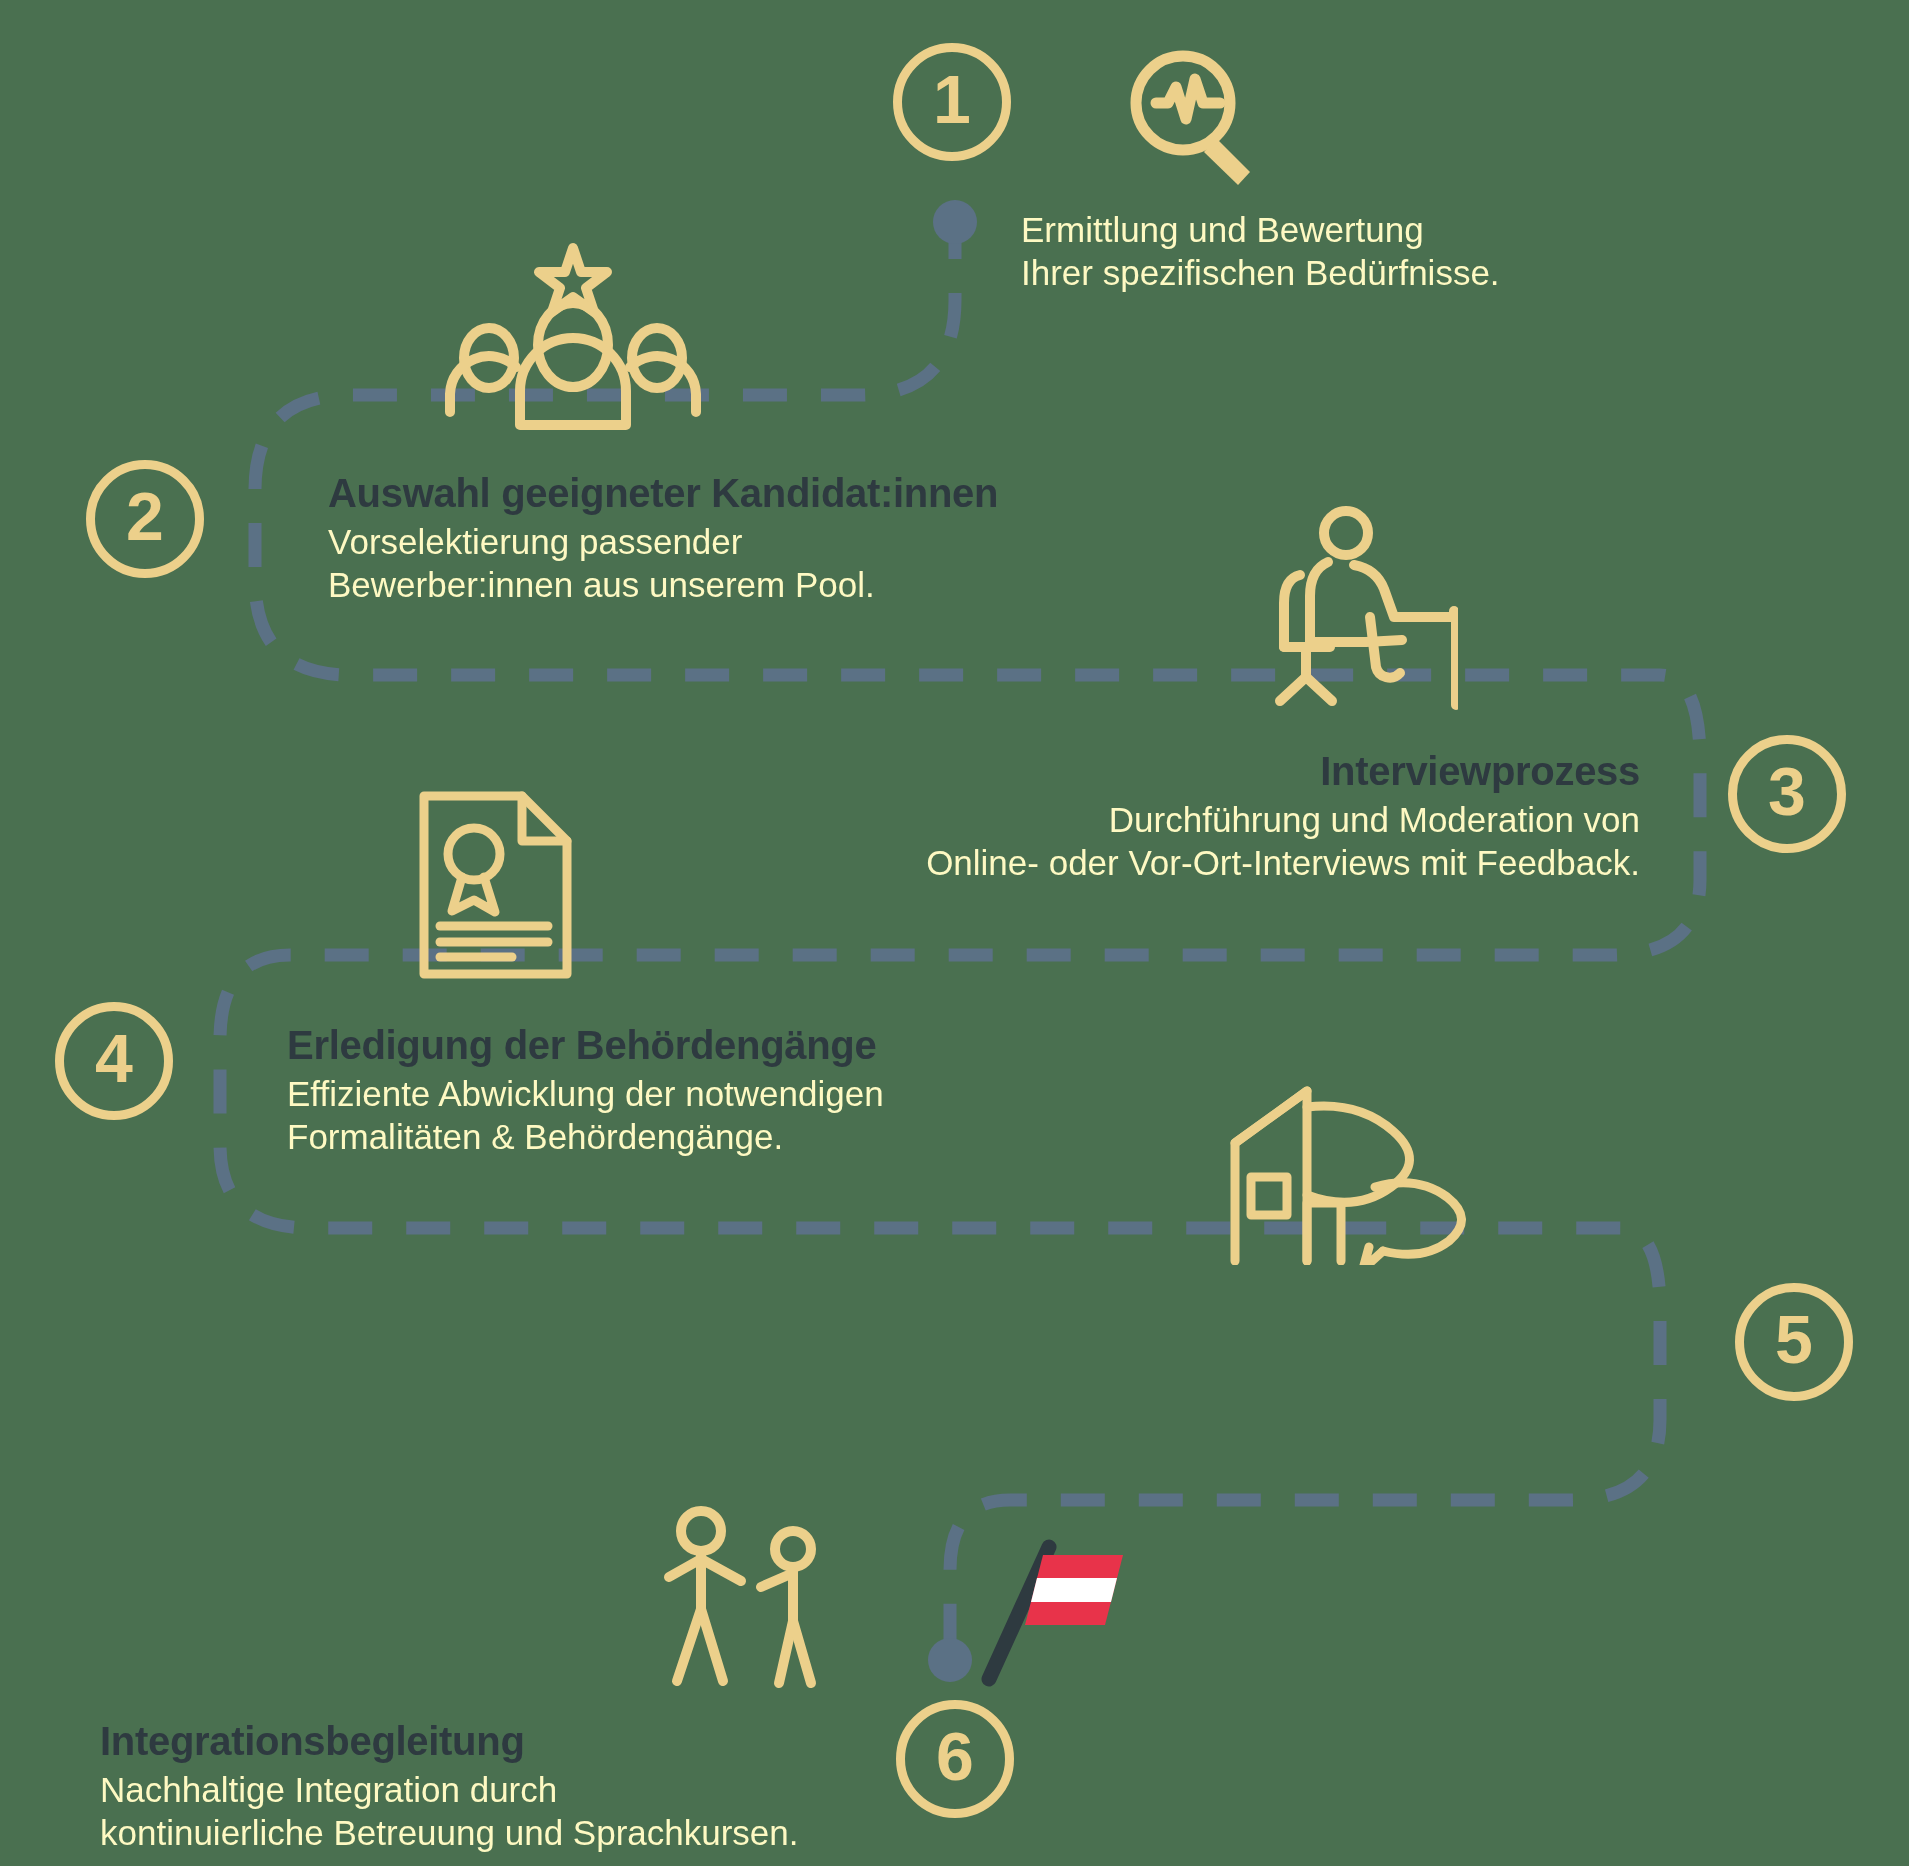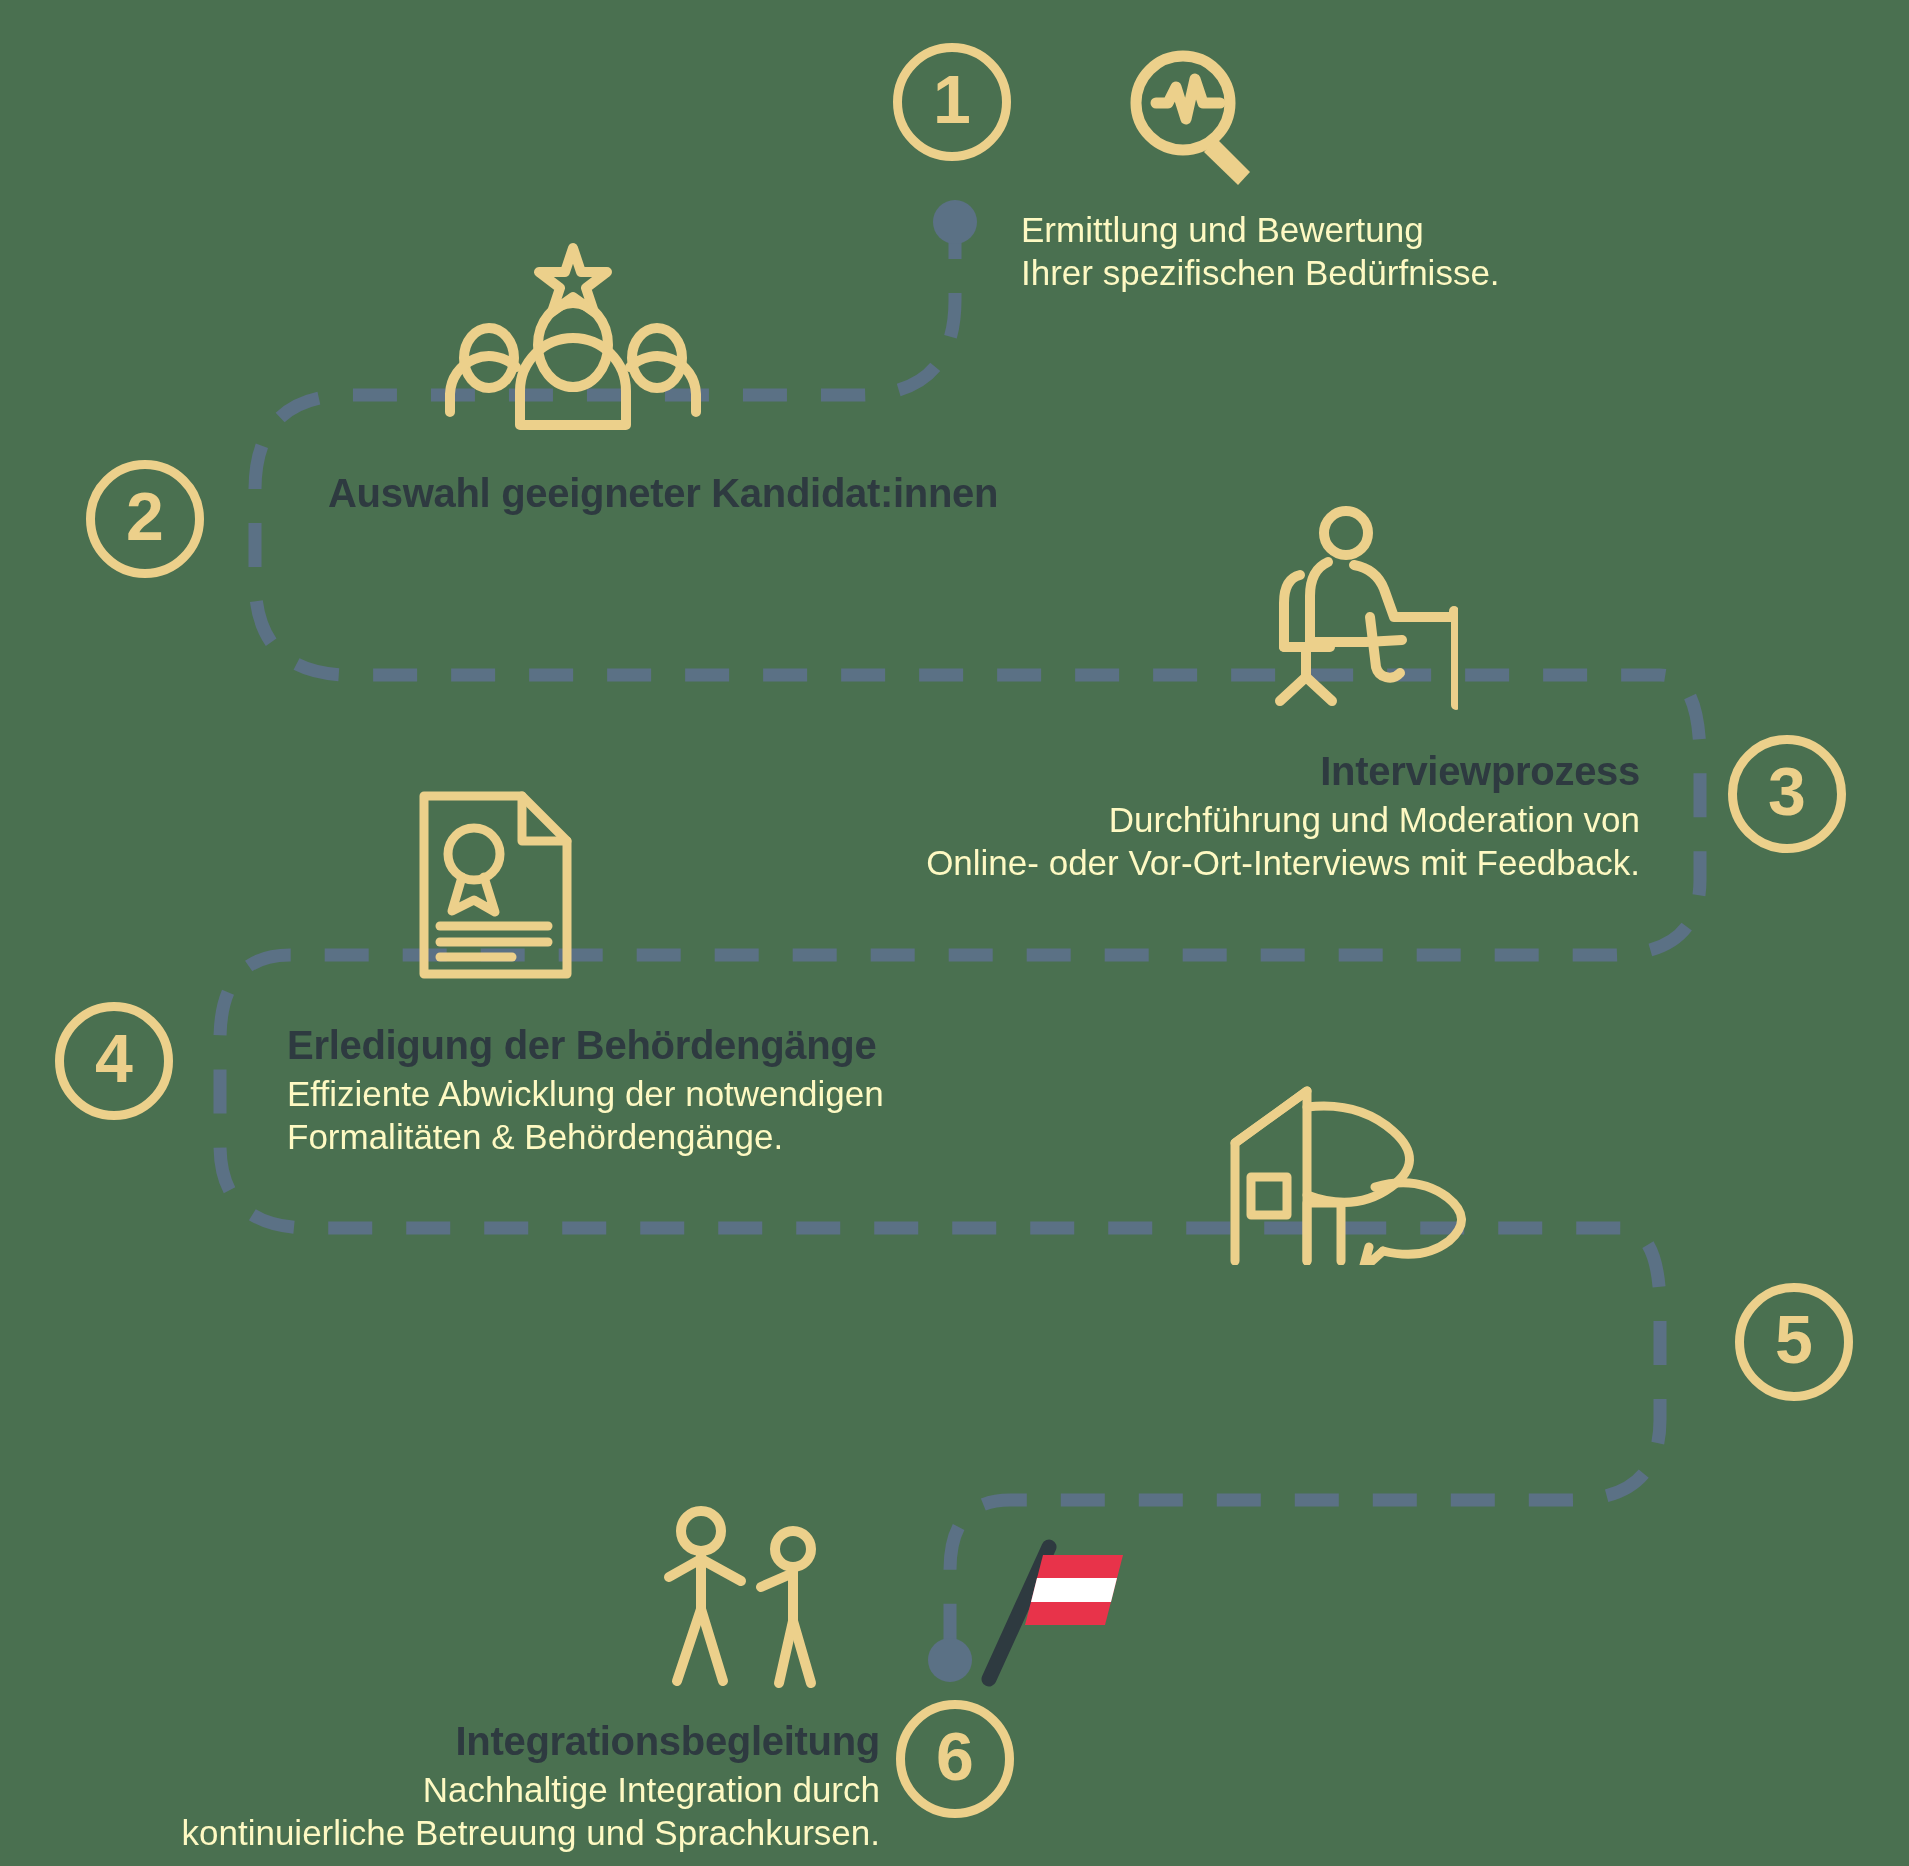--- a/index.html
+++ b/index.html
@@ -40,21 +40,21 @@
   .block .sub {
     color: #fef9c3;
     font-size: 35px;
     font-weight: 400;
     line-height: 1.22;
     margin-top: 4px;
     white-space: pre-line;
   }
   .block.align-left  { text-align: left; }
   .block.align-right { text-align: right; }
-  .block.align-center{ text-align: right; }
+  .block.align-center{ text-align: left; }
 
   
   .icon { position: absolute; }
   .icon svg { display: block; }
 </style>
 </head>
 <body>
 
 <div id="stage">
 
@@ -101,20 +101,22 @@
         <ellipse cx="51" cy="118" rx="25" ry="30"></ellipse>
         <path d="M12 172 v-18 a39 39 0 0 1 66 -27"></path>
         <ellipse cx="219" cy="118" rx="25" ry="30"></ellipse>
         <path d="M258 172 v-18 a39 39 0 0 0 -66 -27"></path>
       </g>
     </svg>
   </div>
 
   <div class="block align-left" style="left:328px; top:470px; width:740px;">
     <div class="title">Auswahl geeigneter Kandidat:innen</div>
+    <div class="sub">Vorselektierung passender
+Bewerber:innen aus unserem Pool.</div>
   </div>
 
   <div class="badge" style="left:1728px; top:735px;">
     <span>3</span>
   </div>
 
   <div class="icon" style="left:1258px; top:505px;">
     <svg width="200" height="215" viewBox="0 0 200 215">
       <g fill="none" stroke="#ecd08b" stroke-width="10" stroke-linecap="round" stroke-linejoin="round">
         <circle cx="88" cy="28" r="22"></circle>

